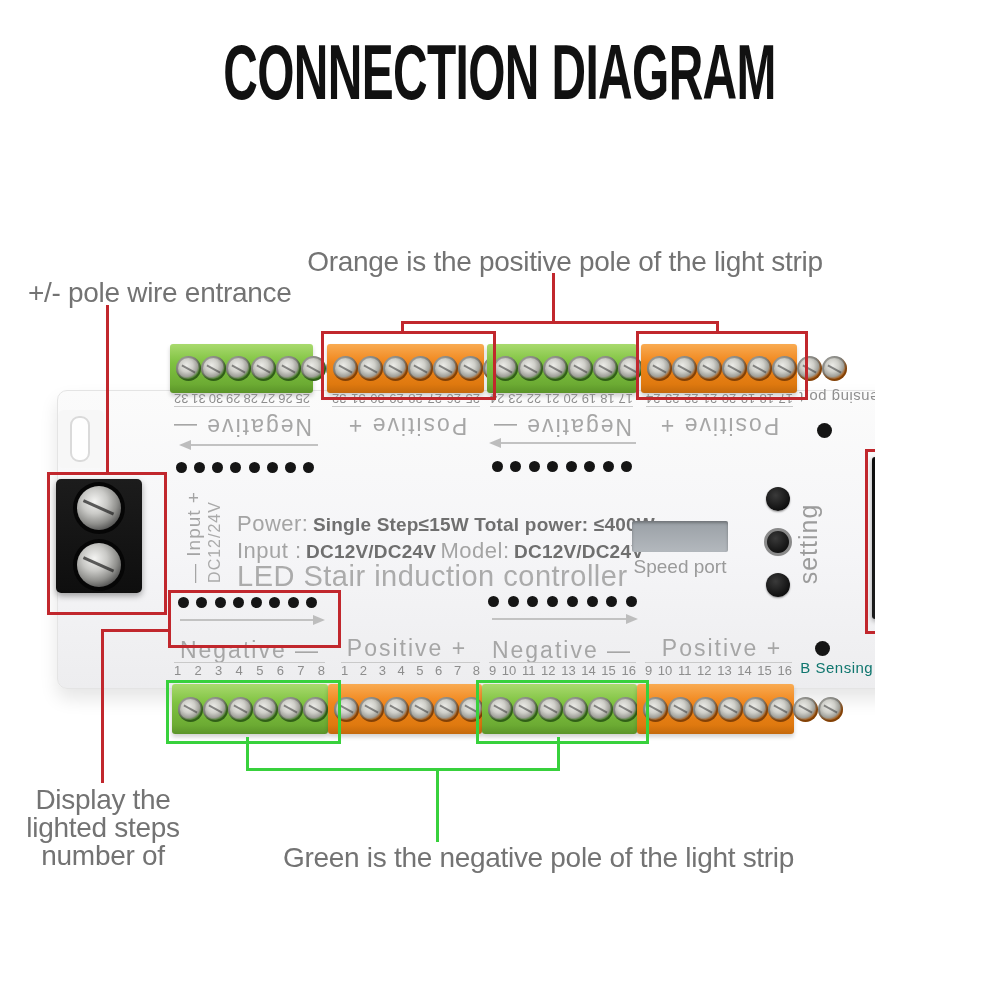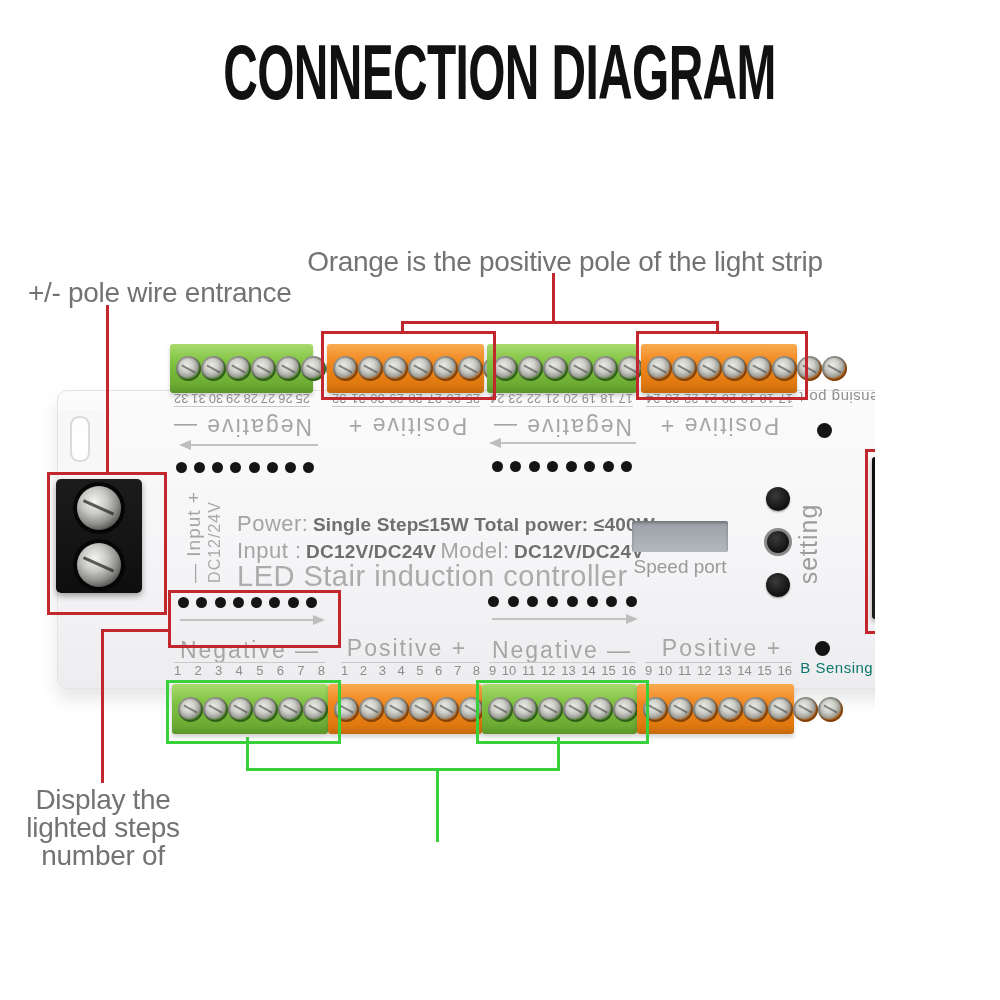--- a/index.html
+++ b/index.html
@@ -173,20 +173,21 @@
 
   <div class="ann ann-orange">Orange is the positive pole of the light strip</div>
   <div class="ann ann-pole">+/- pole wire entrance</div>
   <div class="ann ann-sensor">
   </div>
   <div class="ann ann-display">
     <div>Display the</div>
     <div>lighted steps</div>
     <div>number of</div>
   </div>
+  <div class="ann ann-green">Green is the negative pole of the light strip</div>
 
   <div class="seg s-pole-v"></div>
   <div class="seg s-or-stub"></div>
   <div class="seg s-or-h"></div>
   <div class="seg s-or-l"></div>
   <div class="seg s-or-r"></div>
   <div class="seg s-sensor-v"></div>
   <div class="seg s-disp-h"></div>
   <div class="seg s-disp-v"></div>
   <div class="seg g s-gr-l"></div>

